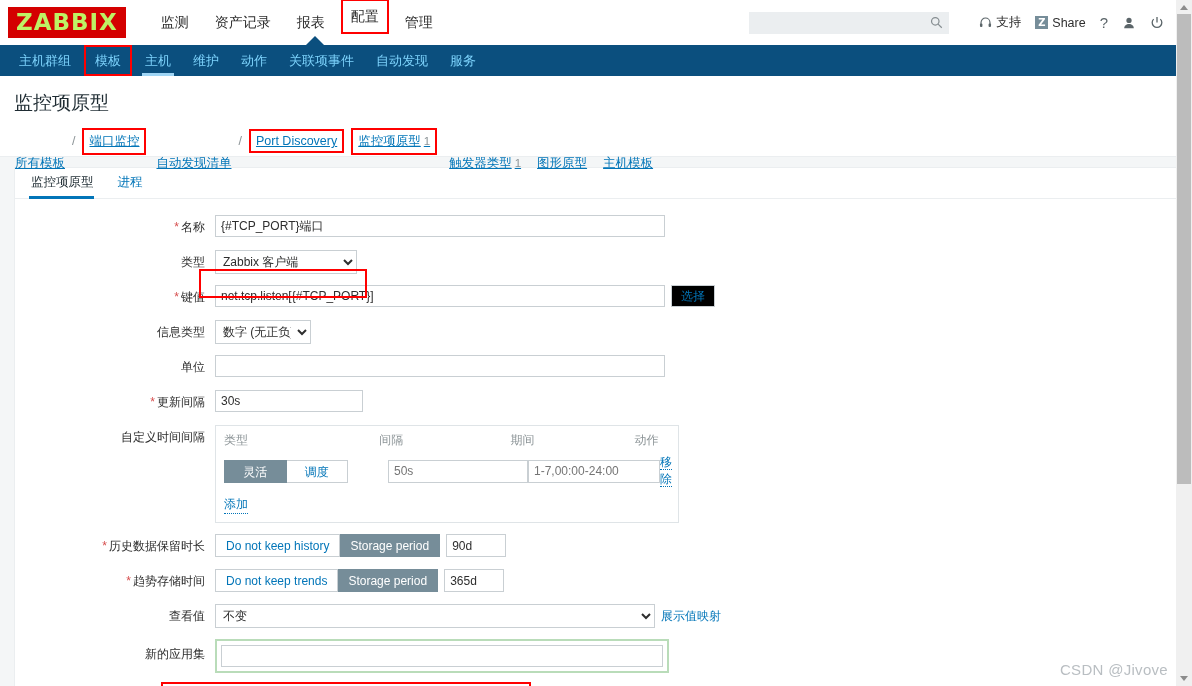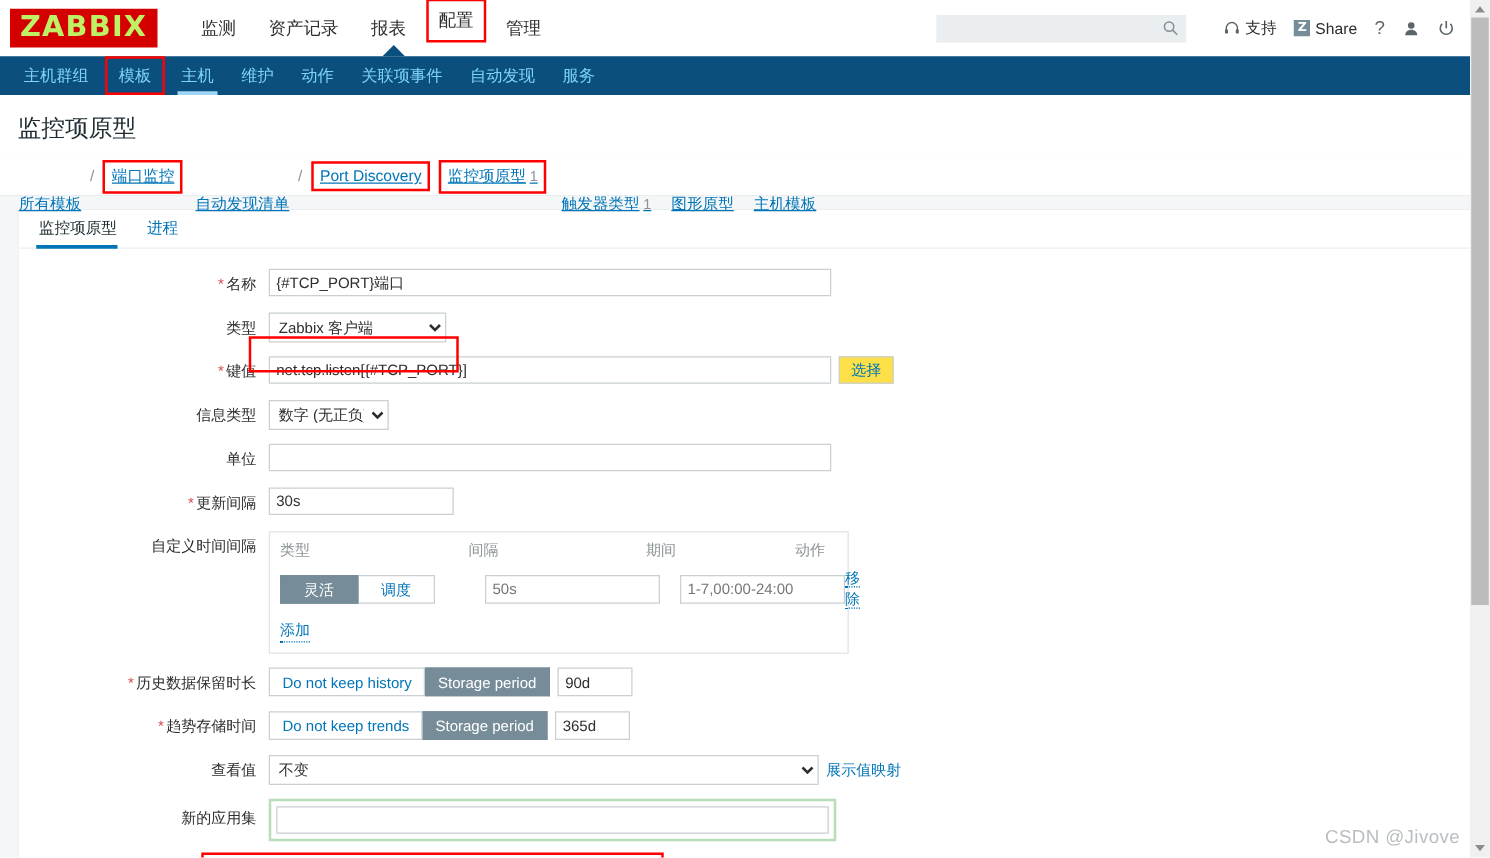--- a/index.html
+++ b/index.html
@@ -289,21 +289,21 @@
     box-sizing: border-box;
   }
   .sel-type { width: 142px; }
   .sel-info { width: 96px; }
   .sel-show { width: 440px; }
 
   .btn {
     height: 22px;
     min-width: 40px;
     border: 1px solid #c9cfd3;
-    background: #fde047;
+    background: #000000;
     color: #0275b8;
     font-size: 12px;
     font-family: "Liberation Sans", sans-serif;
     cursor: pointer;
     padding: 0 9px;
     box-sizing: border-box;
   }
 
   
   .interval-box {
@@ -314,21 +314,21 @@
     box-sizing: border-box;
   }
   .iv-head {
     display: flex;
     font-size: 12px;
     color: #8c9497;
     padding-bottom: 5px;
   }
   .iv-c1 { width: 130px; }
   .iv-c2 { width: 148px; padding-left: 40px; }
-  .iv-c3 { width: 140px; margin-left: 16px; }
+  .iv-c3 { width: 140px; }
   .iv-c4 { width: 40px; }
   .iv-row {
     display: flex;
     align-items: center;
   }
   .segbtns { display: flex; width: 124px; }
   .segbtn {
     flex: 1;
     height: 23px;
     line-height: 23px;

